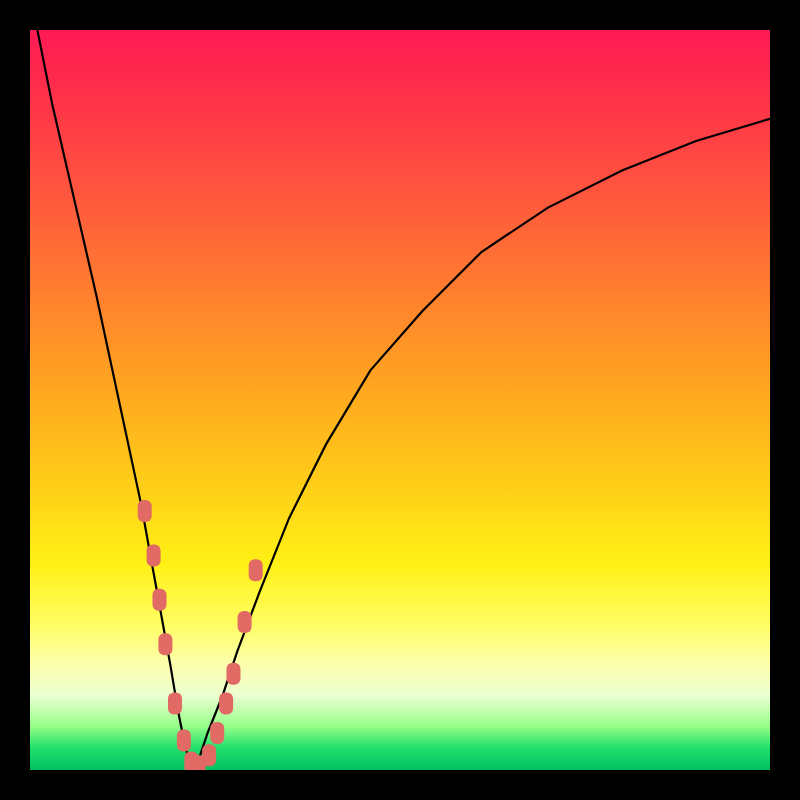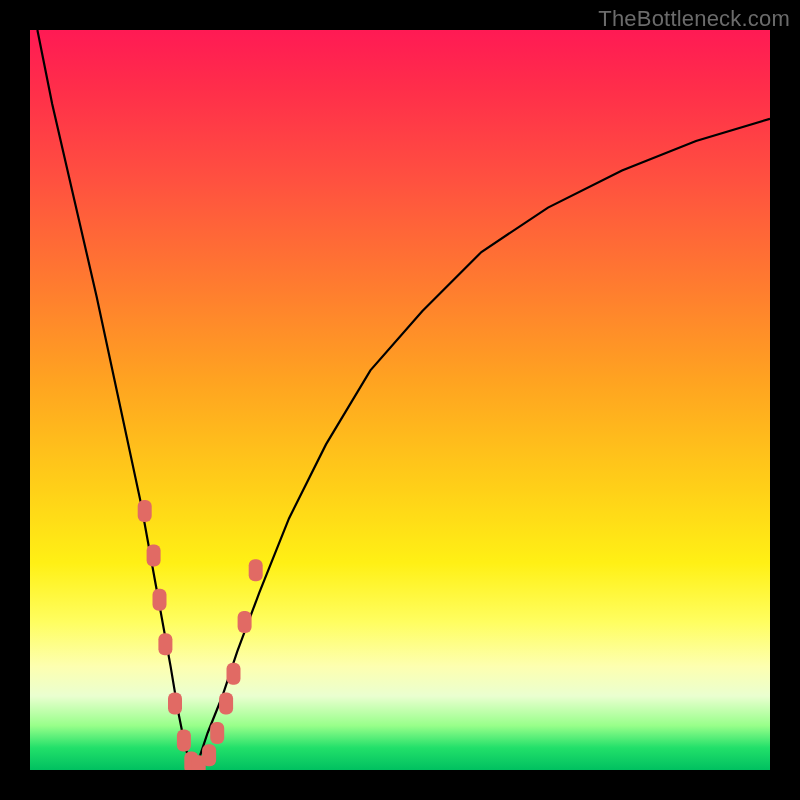--- a/index.html
+++ b/index.html
@@ -69,21 +69,20 @@
   .marker {
     fill: #e16a64;
     stroke: none;
   }
 </style>
 </head>
 <body>
 
 <div class="frame">
 
-  <div class="watermark">TheBottleneck.com</div>
 
   <div class="plot-area">
     <div class="gradient"></div>
 
     <svg class="curve" viewBox="0 0 740 740" preserveAspectRatio="none">
       <path id="curve-path" class="main-curve" d="M7.4 0.0 L22.2 74.0 L44.4 170.2 L66.6 266.4 L88.8 370.0 L111.0 473.6 L125.8 555.0 L140.6 636.4 L148.0 680.8 L155.4 717.8 L162.8 740.0 L170.2 725.2 L177.6 703.0 L192.4 666.0 L207.2 621.6 L229.4 562.4 L259.0 488.4 L296.0 414.4 L340.4 340.4 L392.2 281.2 L451.4 222.0 L518.0 177.6 L592.0 140.6 L666.0 111.0 L740.0 88.8"></path>
       <g id="markers">
           <rect x="107.7" y="470.0" width="14" height="22" rx="6" class="marker"></rect>
           <rect x="116.6" y="514.4" width="14" height="22" rx="6" class="marker"></rect>
           <rect x="122.5" y="558.8" width="14" height="22" rx="6" class="marker"></rect>

